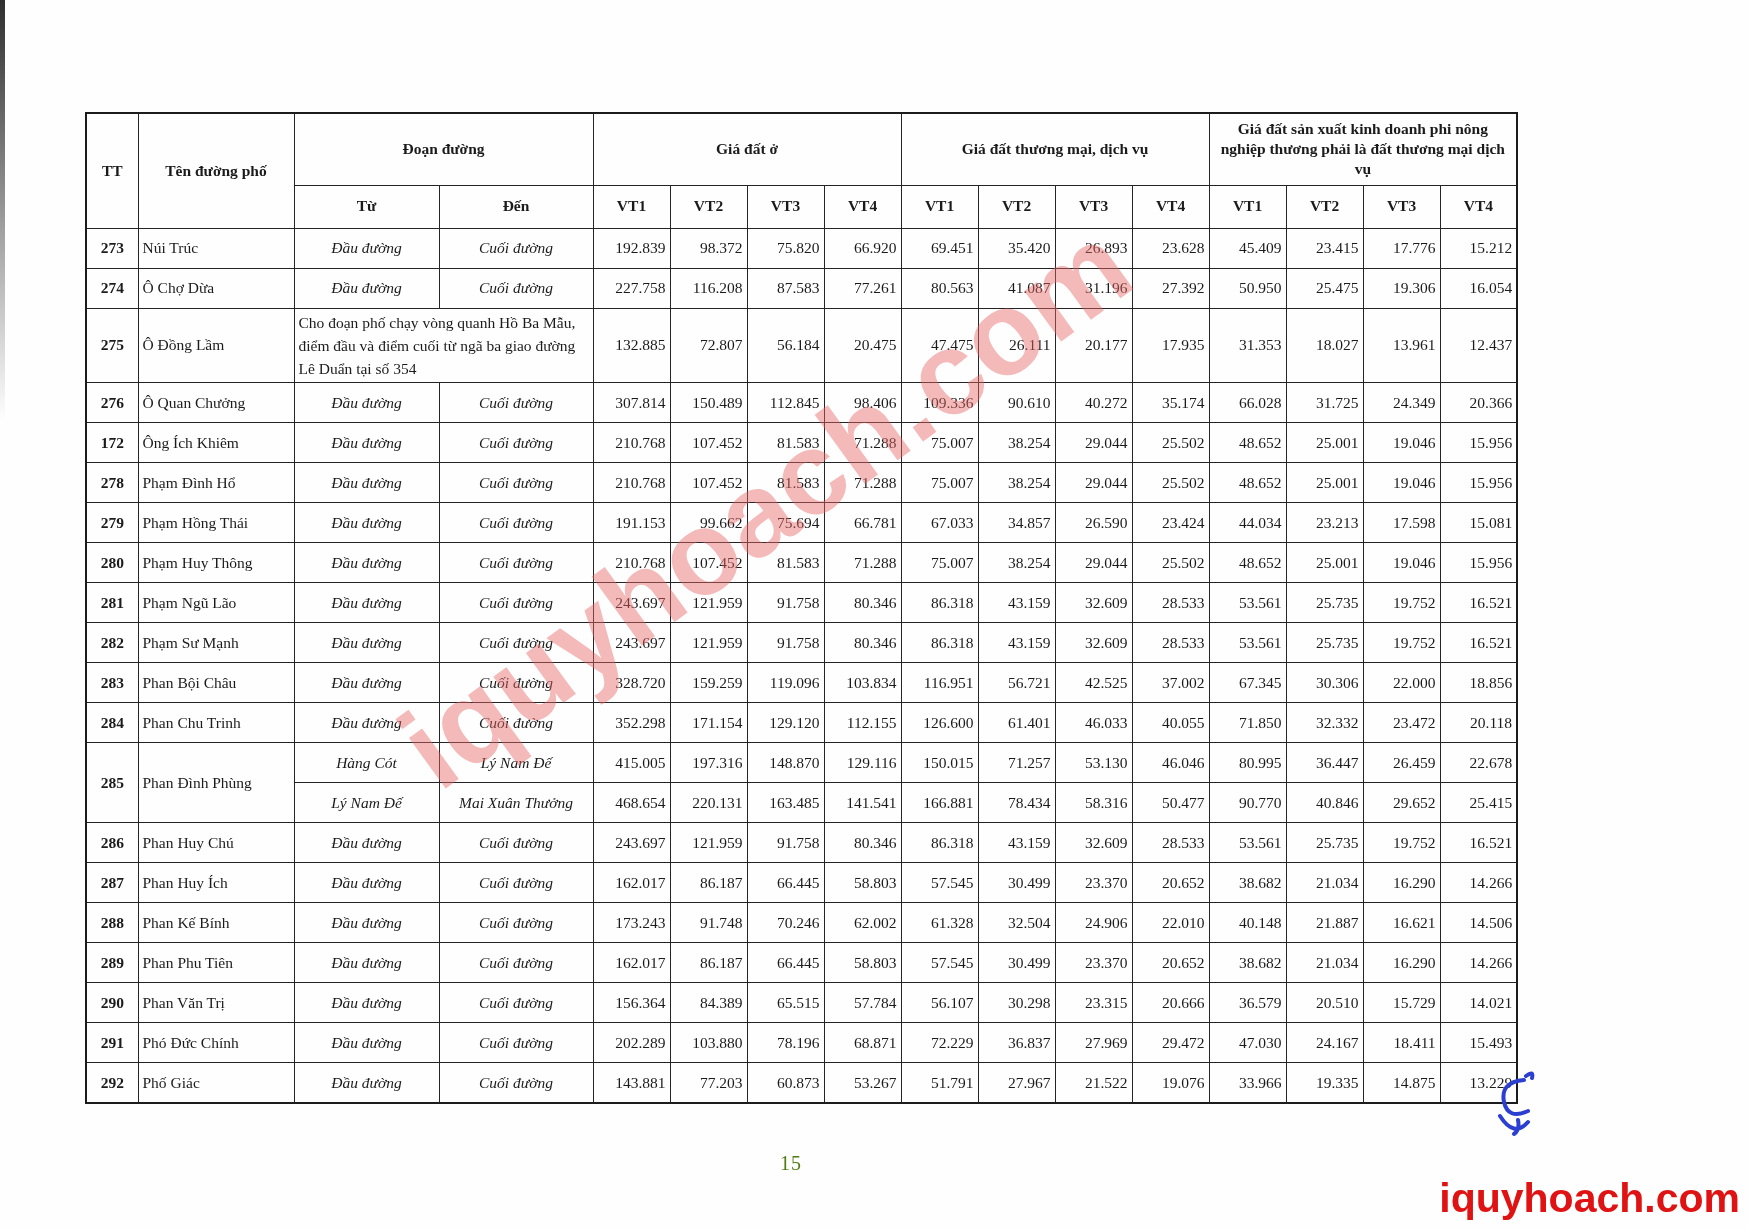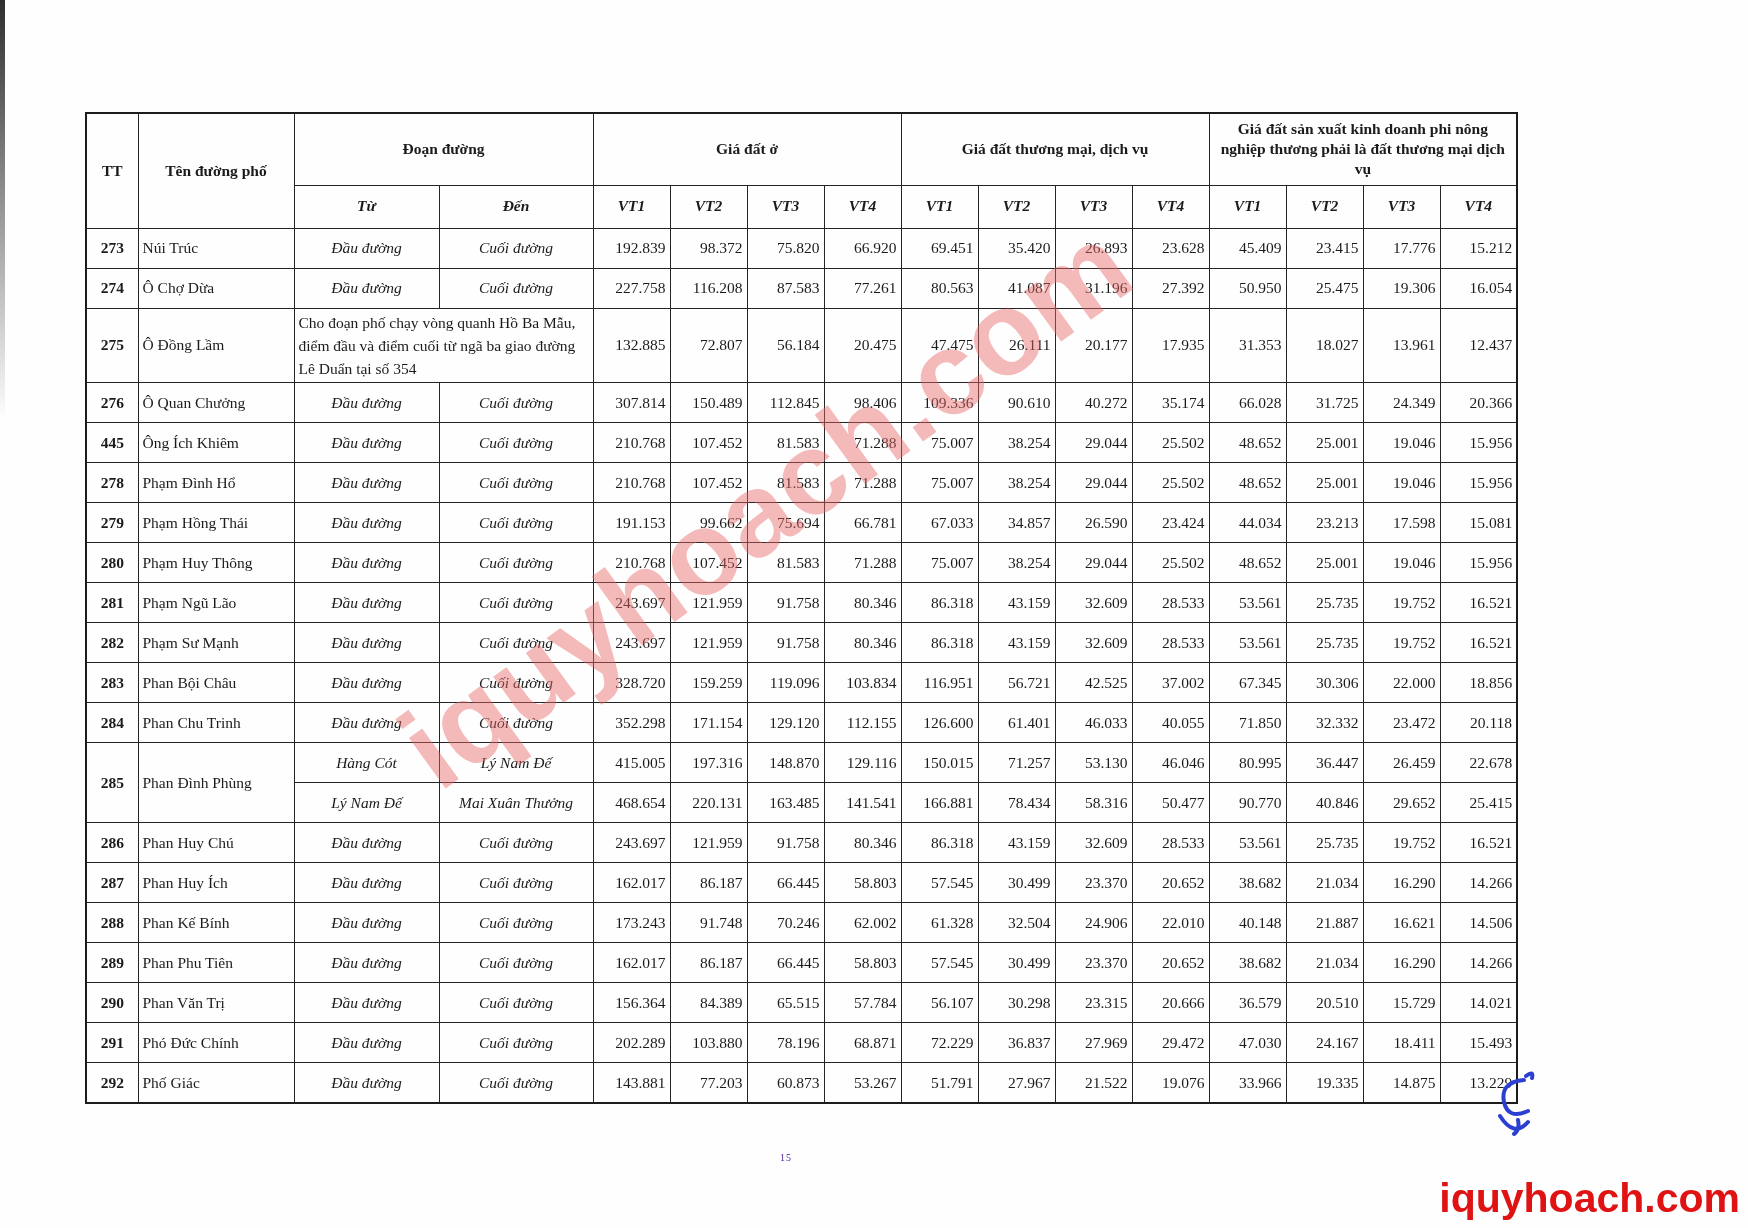--- a/index.html
+++ b/index.html
@@ -40,21 +40,21 @@
     vertical-align: middle;
     overflow: hidden;
   }
   .price-table { border: 2px solid #1c1c1c; }
   .price-table thead th {
     font-weight: bold;
     text-align: center;
     line-height: 1.3;
   }
   .h-top { height: 72px; }
-  .h-sub th { height: 38px; font-style: italic; }
+  .h-sub th { height: 38px; }
   .c-tt    { text-align: center; font-weight: bold; }
   .c-name  { text-align: left; padding-left: 7px; margin-top: 48px; }
   .c-seg   { text-align: center; font-style: italic; }
   .c-span  { text-align: left; line-height: 1.5; padding: 6px 10px; }
   .c-num   { text-align: right; padding-right: 10px; }
   tbody td { height: 35px; }
   
   .watermark-diagonal {
     position: absolute;
     left: 415px;
@@ -66,22 +66,22 @@
     color: rgba(233, 103, 103, 0.45);
     transform: rotate(-36deg);
     transform-origin: 0 50%;
     white-space: nowrap;
     pointer-events: none;
   }
   .page-number {
     position: absolute;
     left: 780px;
     top: 1152px;
-    font-size: 10px;
-    color: #4c1d95;
+    font-size: 20px;
+    color: #4d7c0f;
     letter-spacing: 1px;
   }
   .watermark-corner {
     position: absolute;
     right: 8px;
     bottom: 6px;
     font-family: "Liberation Sans", sans-serif;
     font-weight: bold;
     font-size: 41px;
     color: #df1313;
@@ -211,21 +211,21 @@
           <td class="c-num">109.336</td>
           <td class="c-num">90.610</td>
           <td class="c-num">40.272</td>
           <td class="c-num">35.174</td>
           <td class="c-num">66.028</td>
           <td class="c-num">31.725</td>
           <td class="c-num">24.349</td>
           <td class="c-num">20.366</td>
         </tr>
         <tr>
-          <td class="c-tt">445</td>
+          <td class="c-tt">172</td>
           <td class="c-name">Ông Ích Khiêm</td>
           <td class="c-seg">Đầu đường</td>
           <td class="c-seg">Cuối đường</td>
           <td class="c-num">210.768</td>
           <td class="c-num">107.452</td>
           <td class="c-num">81.583</td>
           <td class="c-num">71.288</td>
           <td class="c-num">75.007</td>
           <td class="c-num">38.254</td>
           <td class="c-num">29.044</td>

